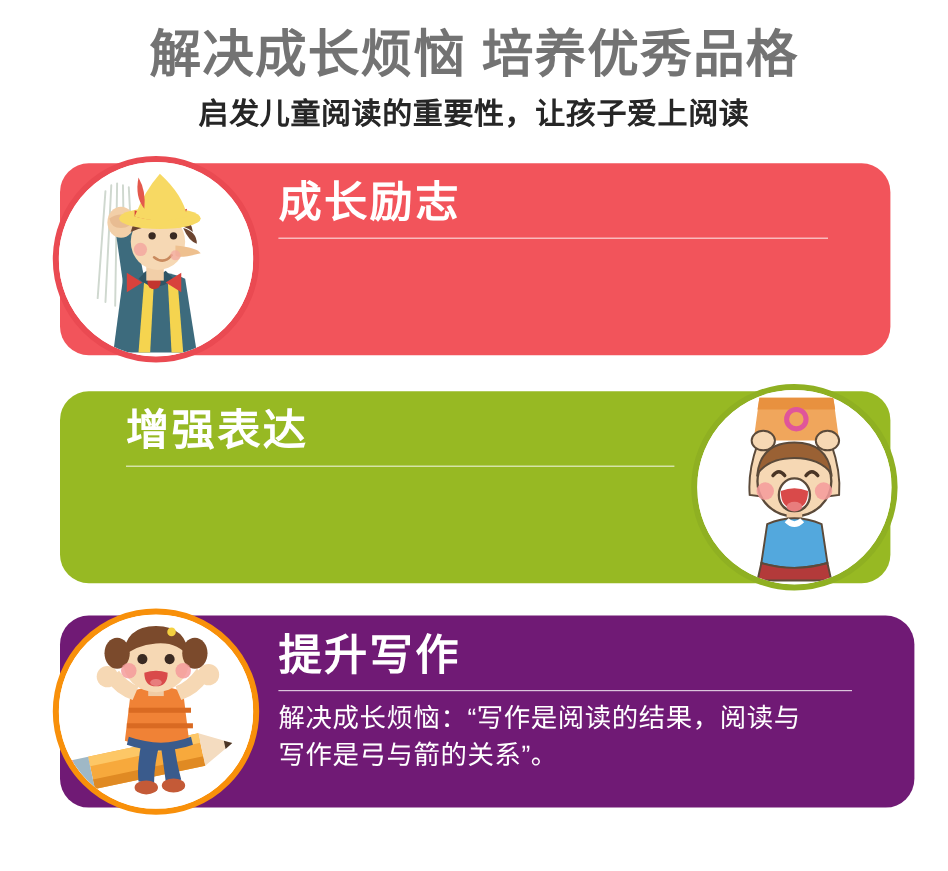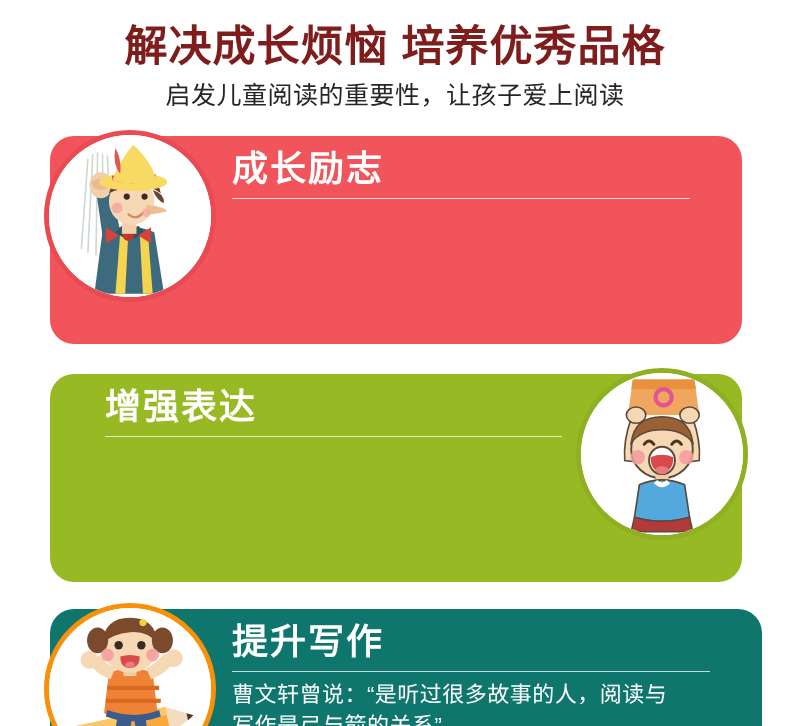--- a/index.html
+++ b/index.html
@@ -19,58 +19,58 @@
 
   
   .header {
     text-align: center;
     padding-top: 22px;
   }
   .header-title {
     font-size: 43px;
     font-weight: 700;
     letter-spacing: 1px;
-    color: #7f1d1d;
+    color: #737373;
     line-height: 1.12;
     margin: 0;
     white-space: nowrap;
   }
   .header-subtitle {
     font-size: 25px;
-    font-weight: 400;
+    font-weight: 700;
     color: #262626;
     margin: 10px 0 0 0;
     letter-spacing: 0.5px;
     line-height: 1.2;
     white-space: nowrap;
   }
 
   
   .cards {
     position: relative;
     margin-top: 26px;
   }
   .card {
     position: relative;
-    height: 208px;
+    height: 160px;
     border-radius: 24px;
     box-sizing: border-box;
   }
   .card-1 {
     margin: 0 48px 0 50px;
     background: #f2545b;
   }
   .card-2 {
     margin: 30px 48px 0 50px;
     background: #97b923;
     padding-left: 36px;
   }
   .card-3 {
     margin: 27px 28px 0 50px;
-    background: #0f766e;
+    background: #701a75;
   }
 
   
   .card-text {
     position: absolute;
     top: 14px;
   }
   .card-1 .card-text { left: 182px; right: 52px; }
   .card-2 .card-text { left: 55px;  right: 180px; }
   .card-3 .card-text { left: 182px; right: 52px; }
@@ -288,18 +288,18 @@
         <circle cx="64" cy="29" r="4" fill="#f49b9b" opacity="0.85"></circle>
 
         <path d="M44 30 q6 -2 12 0 q0 7 -6 7 q-6 0 -6 -7 Z" fill="#d94a4a"></path>
         <ellipse cx="50" cy="35" rx="3" ry="1.8" fill="#e87d7d"></ellipse>
       </svg>
     </div>
 
     <div class="card-text">
       <div class="card-title">提升写作</div>
       <hr class="card-divider">
-      <div class="card-body">曹文轩曾说：“是听过很多故事的人，阅读与
+      <div class="card-body">解决成长烦恼：“写作是阅读的结果，阅读与
 写作是弓与箭的关系”。</div>
     </div>
   </div>
 
 </div>
 
 </body></html>

